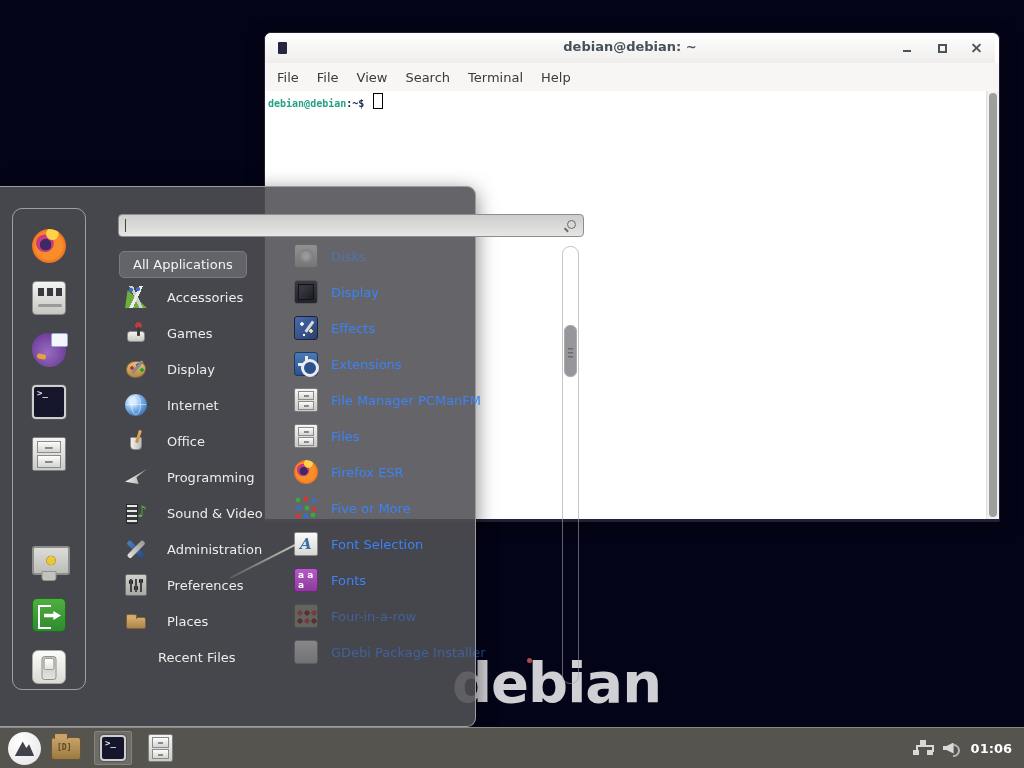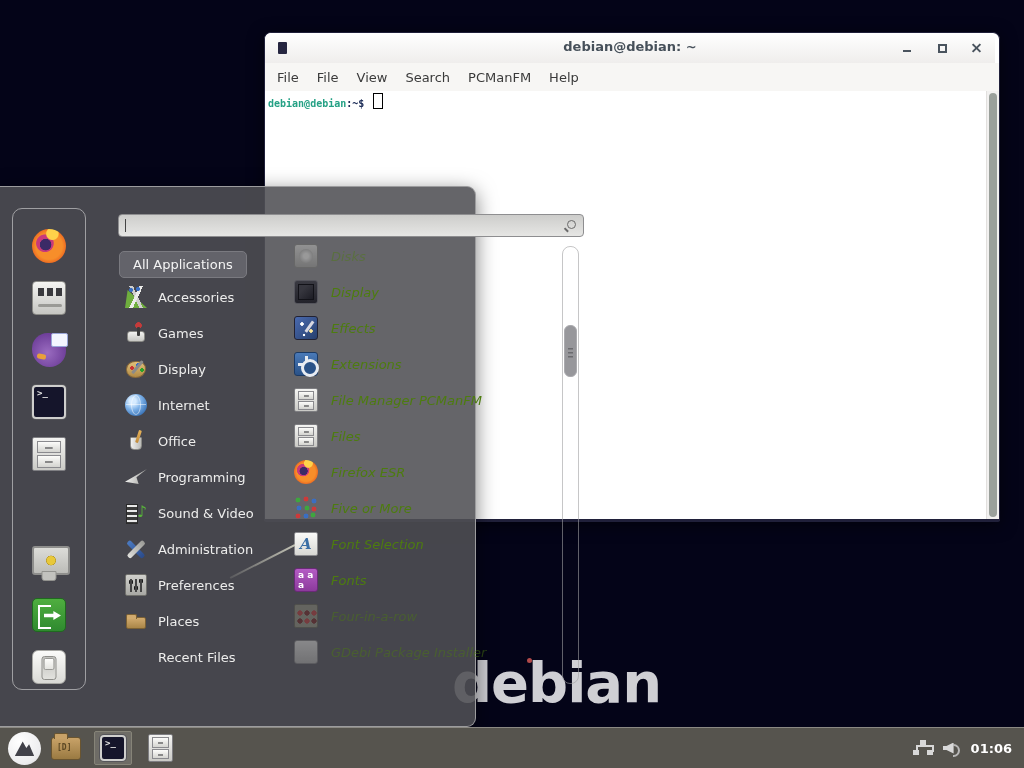--- a/index.html
+++ b/index.html
@@ -121,21 +121,21 @@
     width:9px; height:10px; background:linear-gradient(#fdfdfb,#e4e4e0); border:1px solid #9a9a96;
     border-radius:2px; }
 
   
   .allapps { position:absolute; left:119px; top:64px; height:27px; line-height:26px; padding:0 13px;
     background:#63636a; border:1px solid #7a7a80; border-radius:5px; color:#f4f4f4; font-size:13px;
     cursor:pointer; }
 
   
   .cats { position:absolute; left:119px; top:92px; width:164px; }
-  .cat { height:36px; display:flex; align-items:center; gap:11px; padding-left:6px; cursor:pointer; }
+  .cat { height:36px; display:flex; align-items:center; gap:20px; padding-left:6px; cursor:pointer; }
   .clabel { font-size:13px; color:#ededec; white-space:nowrap; }
   .cat.no-icon { padding-left:39px; }
   .cic { width:22px; height:22px; position:relative; flex:none; }
 
   .ic-acc::before { content:""; position:absolute; inset:0; background:#6fae3e;
     clip-path:polygon(0 100%,100% 100%,12% 18%); }
   .ic-acc::after { content:""; position:absolute; inset:0;
     background:
       radial-gradient(circle at 6px 4px, #3a6ec2 1.8px, transparent 2.3px),
       radial-gradient(circle at 13px 3px, #3a6ec2 1.8px, transparent 2.3px),
@@ -197,21 +197,21 @@
       linear-gradient(#d0d0cc,#a8a8a4); }
 
   .ic-places::before { content:""; position:absolute; left:1px; right:1px; top:7px; bottom:3px;
     background:linear-gradient(#d2ab6e,#aa8648); border:1px solid #7c6134; border-radius:2px; }
   .ic-places::after { content:""; position:absolute; left:1px; top:4px; width:9px; height:4px;
     background:#d2ab6e; border:1px solid #7c6134; border-bottom:none; border-radius:2px 2px 0 0; }
 
   
   .apps { position:absolute; left:284px; top:51px; width:276px; height:458px; overflow:hidden; }
   .app { height:36px; display:flex; align-items:center; gap:13px; padding-left:10px; cursor:pointer; }
-  .alabel { font-size:13px; color:#4d7c0f; white-space:nowrap;font-style:italic; }
+  .alabel { font-size:13px; color:#3b82f6; white-space:nowrap; }
   .app.dim { opacity:.45; }
   .aic { width:24px; height:24px; position:relative; flex:none; }
 
   .ic-disks { background:linear-gradient(#c8c8c4,#8a8a86); border:1px solid #6a6a66; border-radius:3px; }
   .ic-disks::after { content:""; position:absolute; inset:4px; border-radius:50%;
     background:radial-gradient(circle, #d8d8d4 25%, #9a9a96 72%); }
 
   .ic-display { background:linear-gradient(#3a3a42,#23232b); border:1px solid #55555d; border-radius:3px; }
   .ic-display::after { content:""; position:absolute; inset:3px; border:1px solid #121218;
     background:linear-gradient(135deg,#36363e 0 30%,#1c1c24); }
@@ -348,21 +348,21 @@
       <span class="wbtn cls">
           <i class="a"></i>
           <i class="b"></i>
         </span>
     </div>
     <div class="menubar">
       <span class="mitem">File</span>
       <span class="mitem">File</span>
       <span class="mitem">View</span>
       <span class="mitem">Search</span>
-      <span class="mitem">PCManFM</span>
+      <span class="mitem">Terminal</span>
       <span class="mitem">Help</span>
     </div>
     <div class="tbody">
       <span class="puser">debian@debian</span><span class="prest">:~$</span><span class="cursor"></span>
       <div class="tscroll">
         <div class="tthumb"></div>
       </div>
     </div>
   </section>
 

